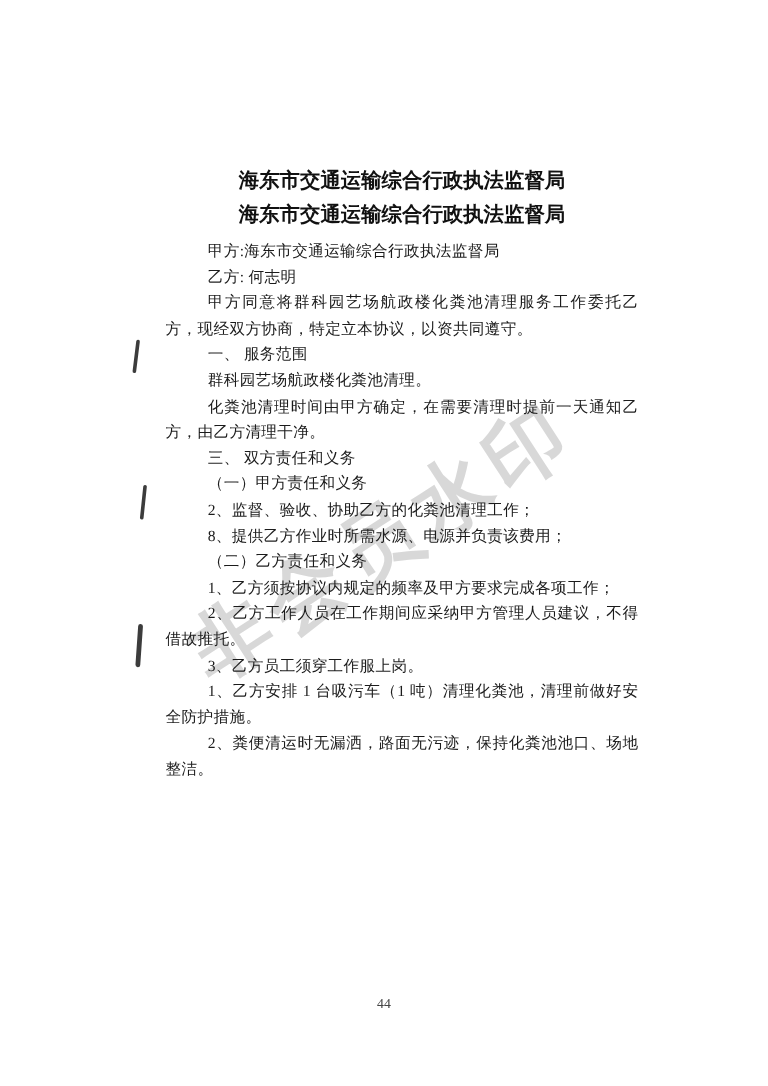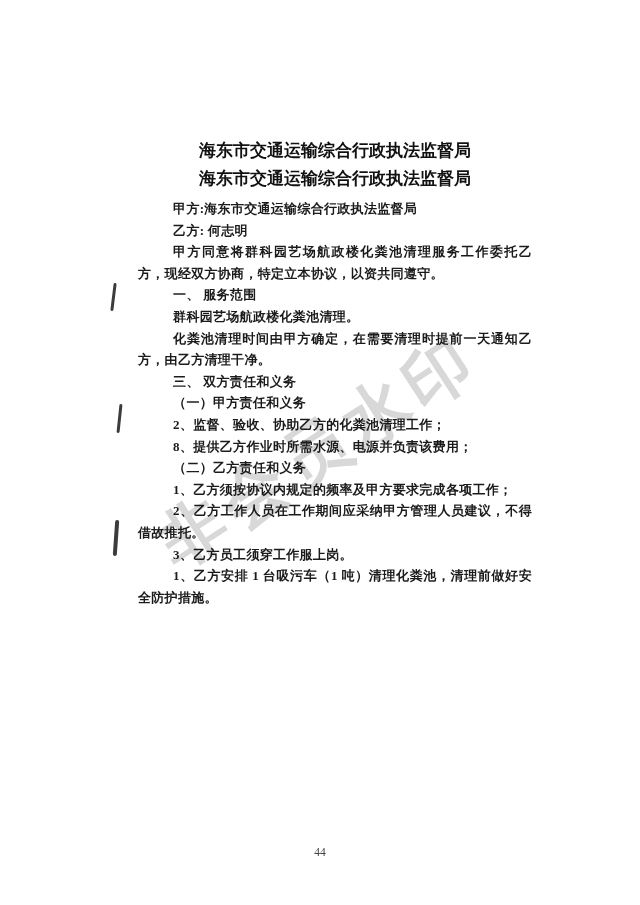--- a/index.html
+++ b/index.html
@@ -44,34 +44,33 @@
     text-align:center;
     font-size:17px;
     font-weight:700;
     line-height:28px;
     color:#111;
   }
   .title-line{display:block;}
   .para{
     margin:0;
     font-size:13px;
-    font-weight:700;
+    font-weight:400;
     line-height:21.6px;
     text-indent:2.7em;
     text-align:justify;
     letter-spacing:0.3px;
   }
   .page-number{
     position:absolute;
     left:0;right:0;top:831px;
     text-align:center;
     font-size:11.5px;
     color:#444;
     z-index:2;
-    margin-top:15px;
   }
 </style>
 </head>
 <body>
 
 <div class="page">
 
   <div class="watermark">非会员水印</div>
 
   <div class="scan-mark m1"></div>
@@ -92,17 +91,18 @@
     <p class="para">化粪池清理时间由甲方确定，在需要清理时提前一天通知乙方，由乙方清理干净。</p>
     <p class="para">三、 双方责任和义务</p>
     <p class="para">（一）甲方责任和义务</p>
     <p class="para">2、监督、验收、协助乙方的化粪池清理工作；</p>
     <p class="para">8、提供乙方作业时所需水源、电源并负责该费用；</p>
     <p class="para">（二）乙方责任和义务</p>
     <p class="para">1、乙方须按协议内规定的频率及甲方要求完成各项工作；</p>
     <p class="para">2、乙方工作人员在工作期间应采纳甲方管理人员建议，不得借故推托。</p>
     <p class="para">3、乙方员工须穿工作服上岗。</p>
     <p class="para">1、乙方安排 1 台吸污车（1 吨）清理化粪池，清理前做好安全防护措施。</p>
+    <p class="para">2、粪便清运时无漏洒，路面无污迹，保持化粪池池口、场地整洁。</p>
   </div>
 
   <div class="page-number">44</div>
 
 </div>
 
 </body></html>

